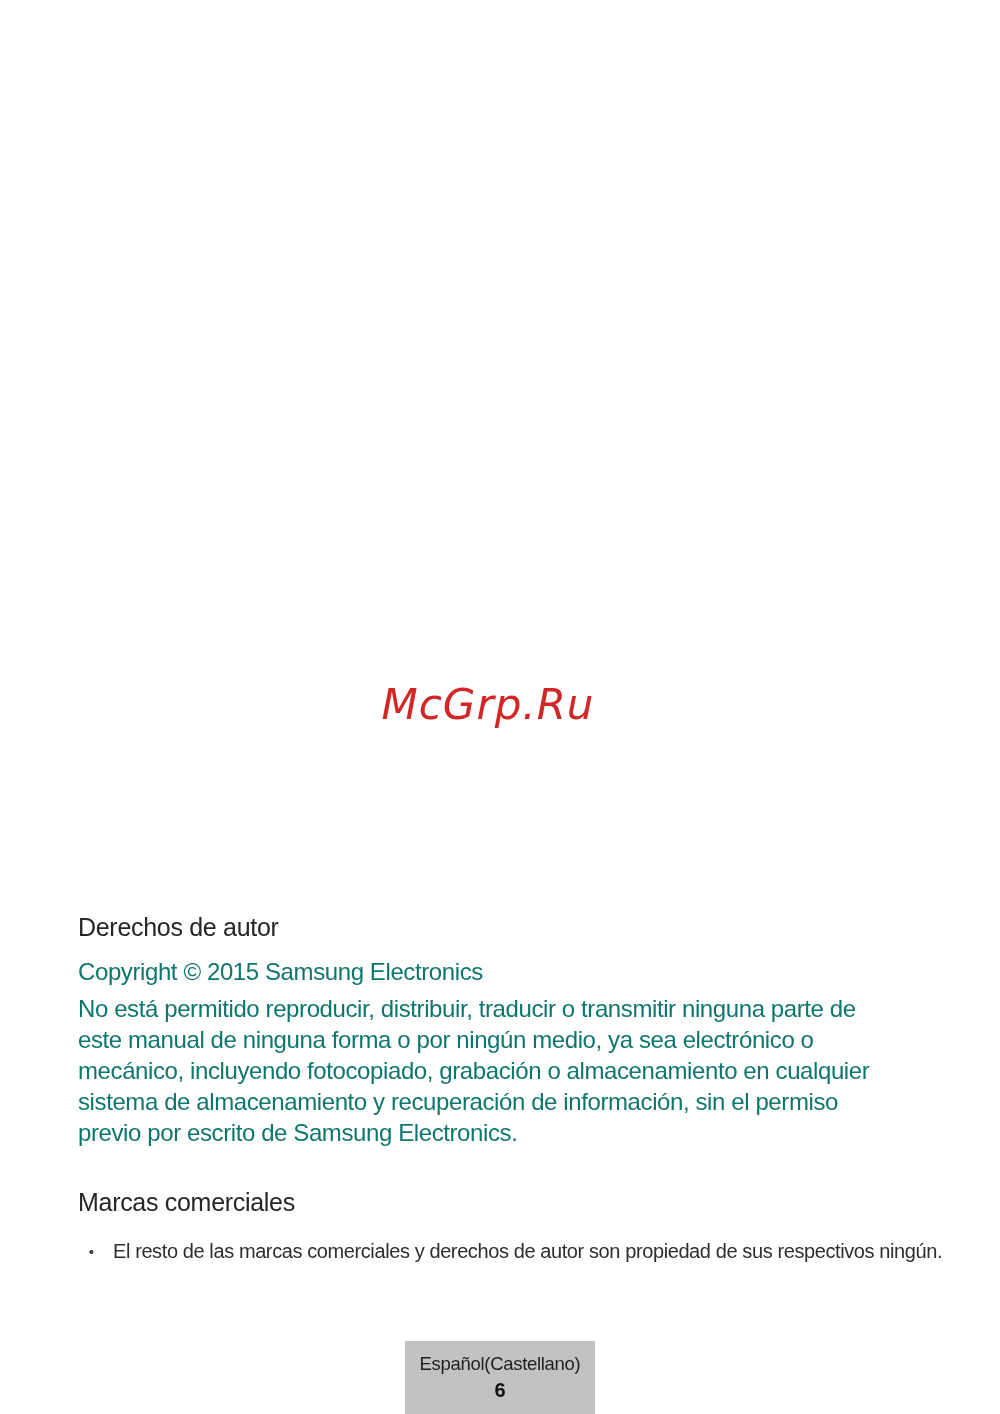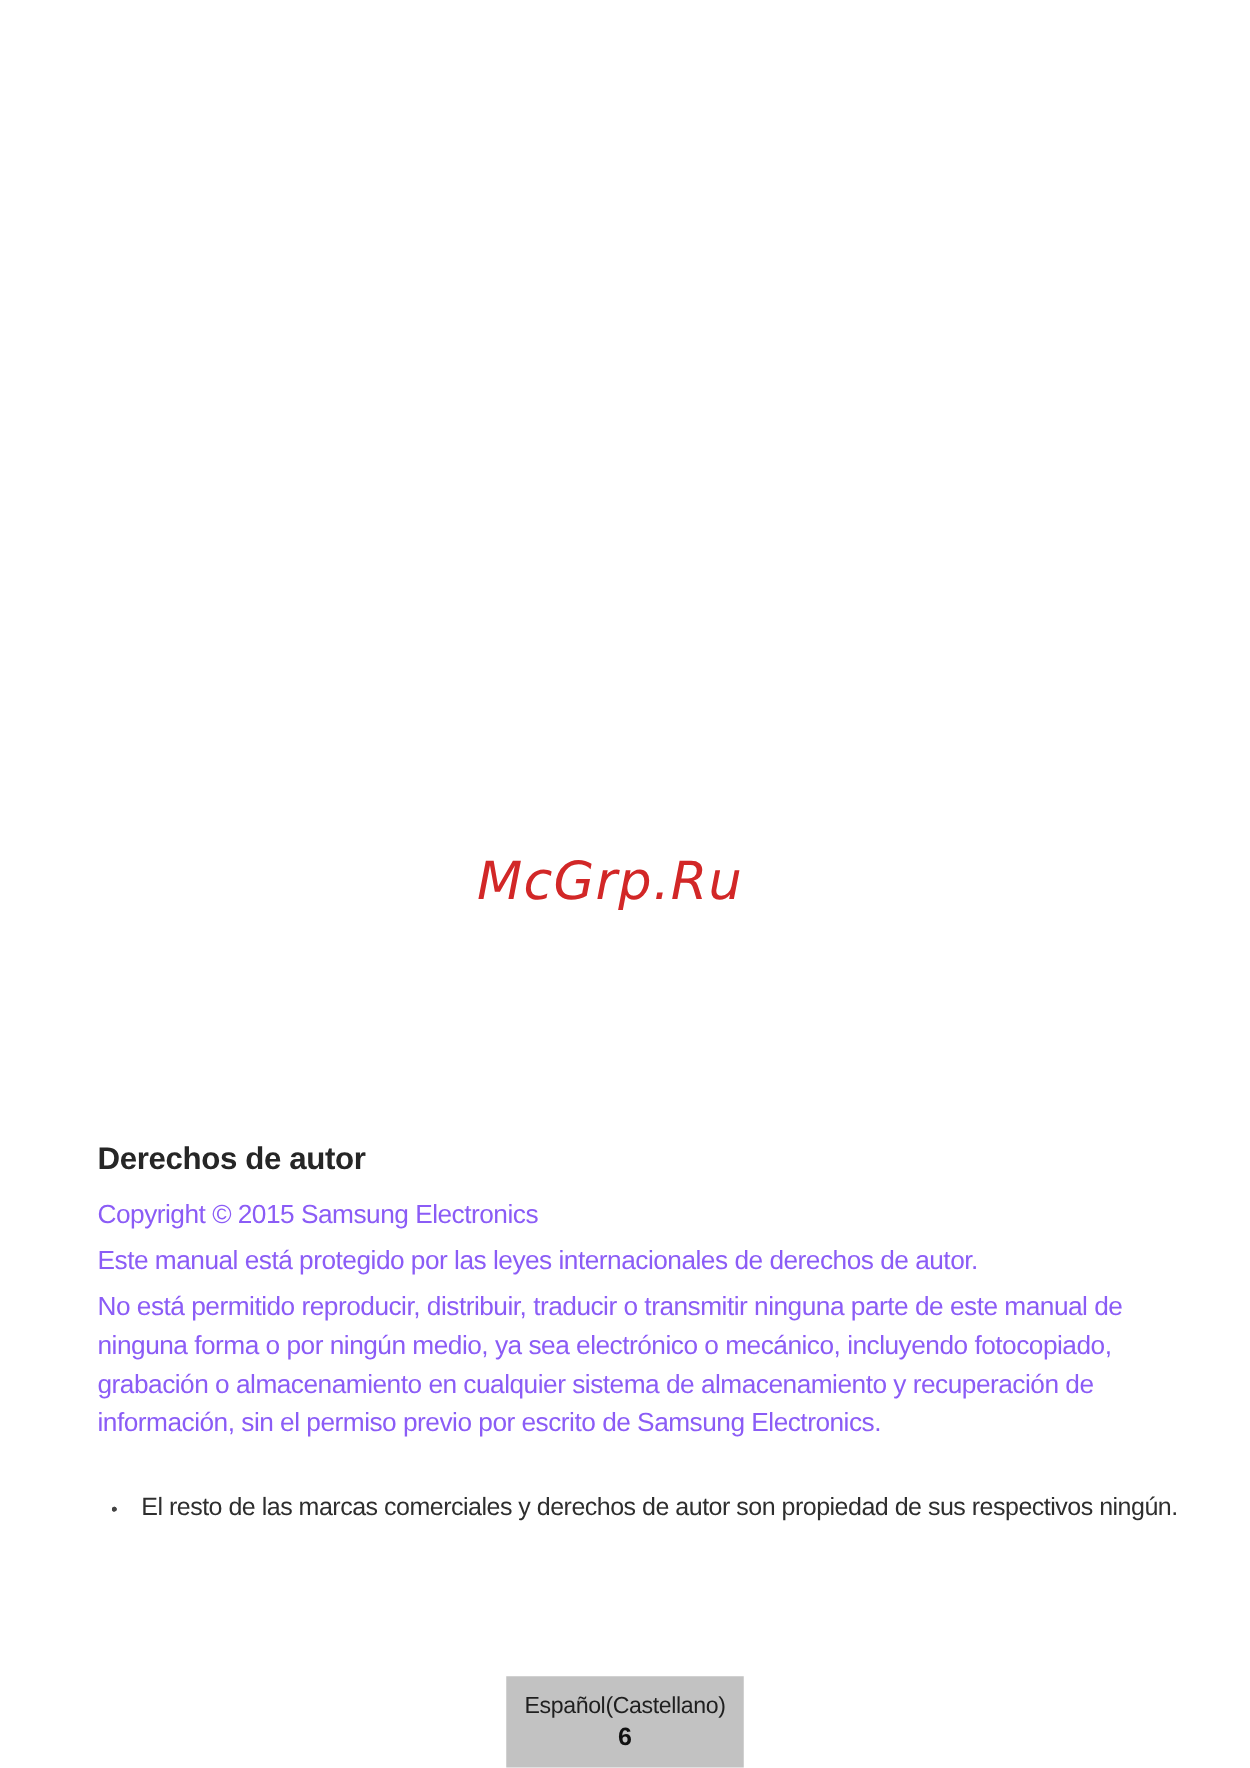--- a/index.html
+++ b/index.html
@@ -35,33 +35,33 @@
     position: absolute;
     left: 78px;
   }
   .section-copyright { top: 911px; width: 847px; }
   .section-trademarks { top: 1186px; width: 882px; }
 
   h2.section-heading {
     margin: 0 0 13px 0;
     font-size: 25px;
     line-height: 32px;
-    font-weight: 700;
+    font-weight: 400;
     letter-spacing: -0.3px;
     color: #262626;
   }
   .section-trademarks h2.section-heading { margin-bottom: 18px; }
 
   .body-para {
     margin: 0 0 6px 0;
-    font-size: 21px;
+    font-size: 24px;
     line-height: 31px;
     letter-spacing: -0.4px;
     max-width: 825px;
-    color: #8b5cf6;
+    color: #0f766e;
   }
 
   
   ul.bullet-list {
     list-style: none;
     margin: 0;
     padding: 0;
   }
   ul.bullet-list li {
     position: relative;
@@ -112,25 +112,25 @@
 </head>
 <body style="--watermark-red: #d22727; --footer-gray: #c2c2c2; --text-dark: #2e2e2e;">
 
 <div class="page">
 
   <div class="watermark">McGrp.Ru</div>
 
   <section class="section section-copyright">
     <h2 class="section-heading">Derechos de autor</h2>
     <p class="body-para">Copyright © 2015 Samsung Electronics</p>
-    <p class="body-para">Este manual está protegido por las leyes internacionales de derechos de autor.</p>
     <p class="body-para">No está permitido reproducir, distribuir, traducir o transmitir ninguna parte de este manual de ninguna forma o por ningún medio, ya sea electrónico o mecánico, incluyendo fotocopiado, grabación o almacenamiento en cualquier sistema de almacenamiento y recuperación de información, sin el permiso previo por escrito de Samsung Electronics.</p>
   </section>
 
   <section class="section section-trademarks">
+    <h2 class="section-heading">Marcas comerciales</h2>
     <ul class="bullet-list">
       <li class="bullet-item-0">
         <span class="bullet-glyph">•</span>
       </li>
       <li class="bullet-item-1">
         <span class="bullet-glyph">•</span>
         <span class="li-text">El resto de las marcas comerciales y derechos de autor son propiedad de sus respectivos ningún.</span>
       </li>
     </ul>
   </section>

